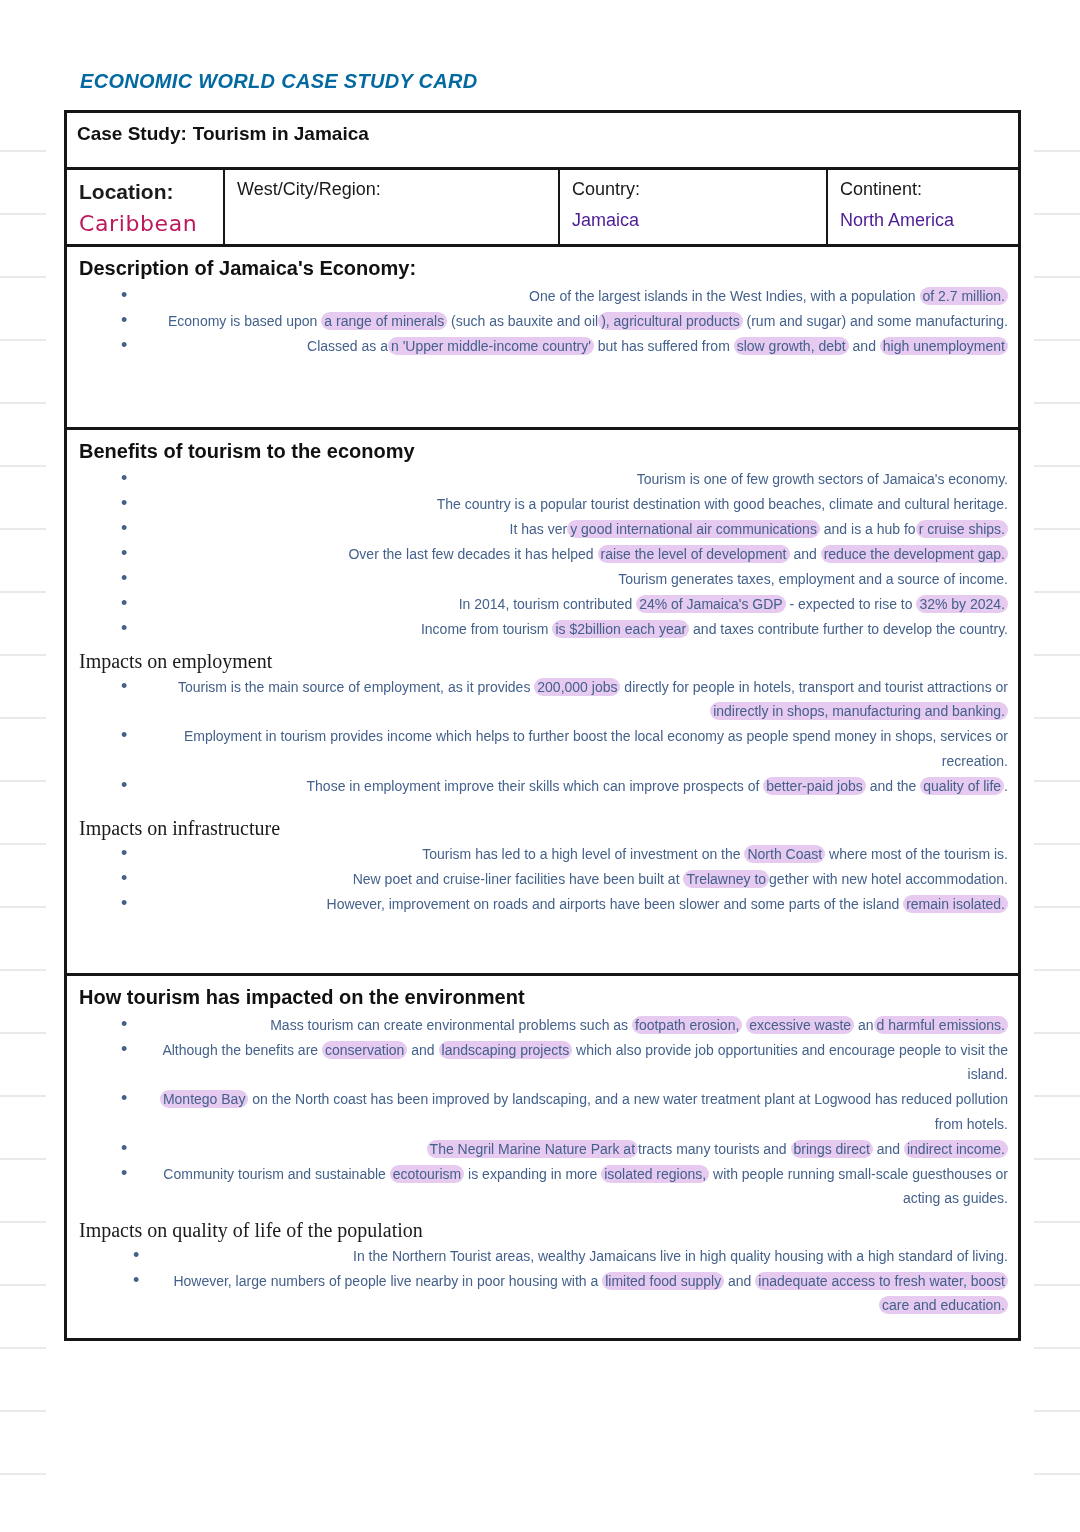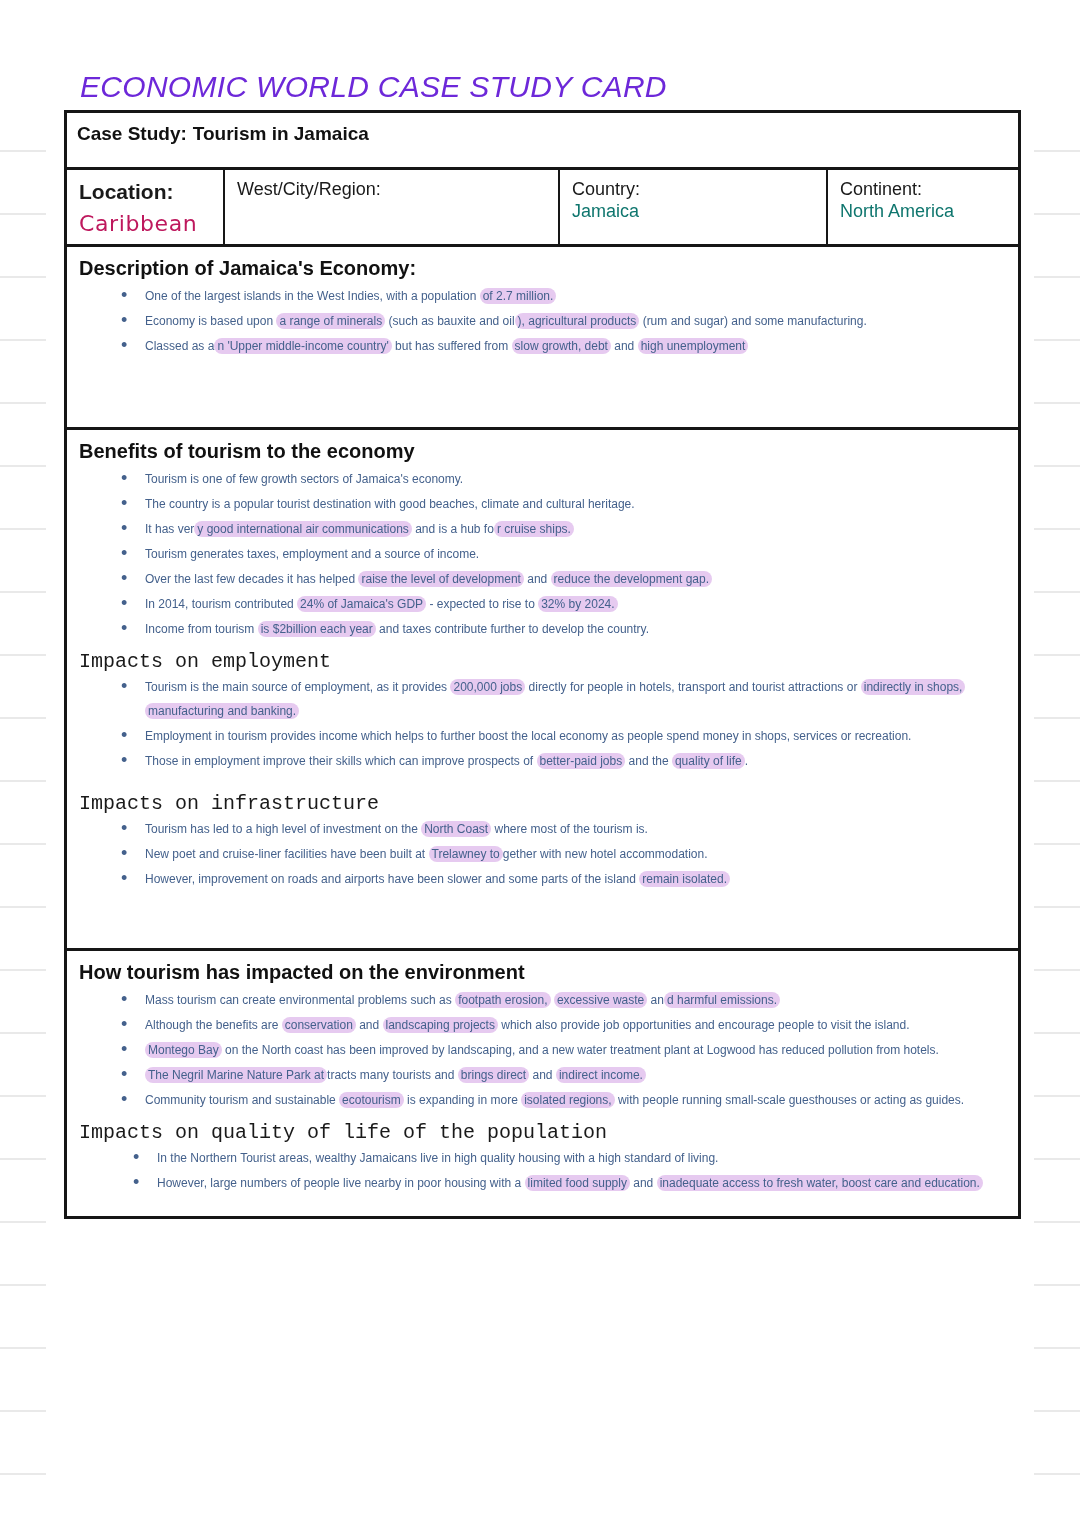--- a/index.html
+++ b/index.html
@@ -23,25 +23,25 @@
 
   .page {
     position: absolute;
     left: 0; top: 0;
     width: 1080px; height: 1532px;
   }
 
   .doc-title {
     position: absolute;
     left: 80px; top: 70px;
-    font-size: 30px;
-    font-weight: normal;
+    font-size: 20px;
+    font-weight: bold;
     font-style: italic;
     letter-spacing: 0.3px;
-    color: #6d28d9;
+    color: #0369a1;
     white-space: nowrap;
   }
 
   .card {
     position: absolute;
     left: 64px; top: 110px;
     width: 957px;
     border: 3px solid #161616;
     background: #ffffff;
   }
@@ -68,21 +68,22 @@
   .loc-cell:last-child { border-right: none; }
   .c-location { width: 158px; }
   .c-town     { width: 335px; }
   .c-country  { width: 268px; }
   .c-cont     { flex: 1; }
 
   .loc-head { font-size: 18px; color: #1a1a1a; line-height: 1.3; }
   .loc-head.bold { font-weight: bold; font-size: 21px; }
   .loc-val {
     font-size: 18px;
-    color: #0f766e;
+    color: #4c1d95;
+    margin-top: 9px;
     line-height: 1.2;
   }
   .handwritten {
     font-family: "DejaVu Sans", sans-serif;
     font-size: 22px;
     color: #be185d;
     margin-top: 6px;
     letter-spacing: 0.6px;
   }
 
@@ -94,37 +95,38 @@
     font-size: 20px;
     font-weight: bold;
     color: #111111;
     font-family: "Liberation Sans", sans-serif;
   }
   h3.sub-title {
     margin: 8px 0 2px 0;
     font-size: 20px;
     font-weight: normal;
     color: #1a1a1a;
-    font-family: Liberation Mono, monospace;
+    font-family: Liberation Serif, serif;
   }
 
   ul.blist {
     list-style: none;
     margin: 0;
     padding: 0 0 0 40px;
   }
   ul.blist.indent2 { padding-left: 52px; }
 
   ul.blist li {
     position: relative;
-    font-size: 12px;
+    font-size: 14px;
     line-height: 24.5px;
     color: #44618c;
     padding: 0 0 0 26px;
     margin: 0 0 0.5px 0;
+    text-align: right;
   }
   ul.blist li::before {
     content: "\2022";
     position: absolute;
     left: 2px; top: -1px;
     color: #44618c;
     font-size: 18px;
   }
 
   mark.hl {
@@ -232,22 +234,22 @@
         </ul>
       <div class="spacer-md"></div>
     </div>
 
     <div class="section block">
       <h2 class="blk-title">Benefits of tourism to the economy</h2>
       <ul class="blist">
           <li>Tourism is one of few growth sectors of Jamaica's economy.</li>
           <li>The country is a popular tourist destination with good beaches, climate and cultural heritage.</li>
           <li>It has ver<mark class="hl">y good international air communications</mark> and is a hub fo<mark class="hl">r cruise ships.</mark></li>
+          <li>Over the last few decades it has helped <mark class="hl">raise the level of development</mark> and <mark class="hl">reduce the development gap.</mark></li>
           <li>Tourism generates taxes, employment and a source of income.</li>
-          <li>Over the last few decades it has helped <mark class="hl">raise the level of development</mark> and <mark class="hl">reduce the development gap.</mark></li>
           <li>In 2014, tourism contributed <mark class="hl">24% of Jamaica's GDP</mark> - expected to rise to <mark class="hl">32% by 2024.</mark></li>
           <li>Income from tourism <mark class="hl">is $2billion each year</mark> and taxes contribute further to develop the country.</li>
         </ul>
 
       <h3 class="sub-title">Impacts on employment</h3>
       <ul class="blist">
           <li>Tourism is the main source of employment, as it provides <mark class="hl">200,000 jobs</mark> directly for people in hotels, transport and tourist attractions or <mark class="hl">indirectly in shops, manufacturing and banking.</mark></li>
           <li>Employment in tourism provides income which helps to further boost the local economy as people spend money in shops, services or recreation.</li>
           <li>Those in employment improve their skills which can improve prospects of <mark class="hl">better-paid jobs</mark> and the <mark class="hl">quality of life</mark>.</li>
         </ul>

